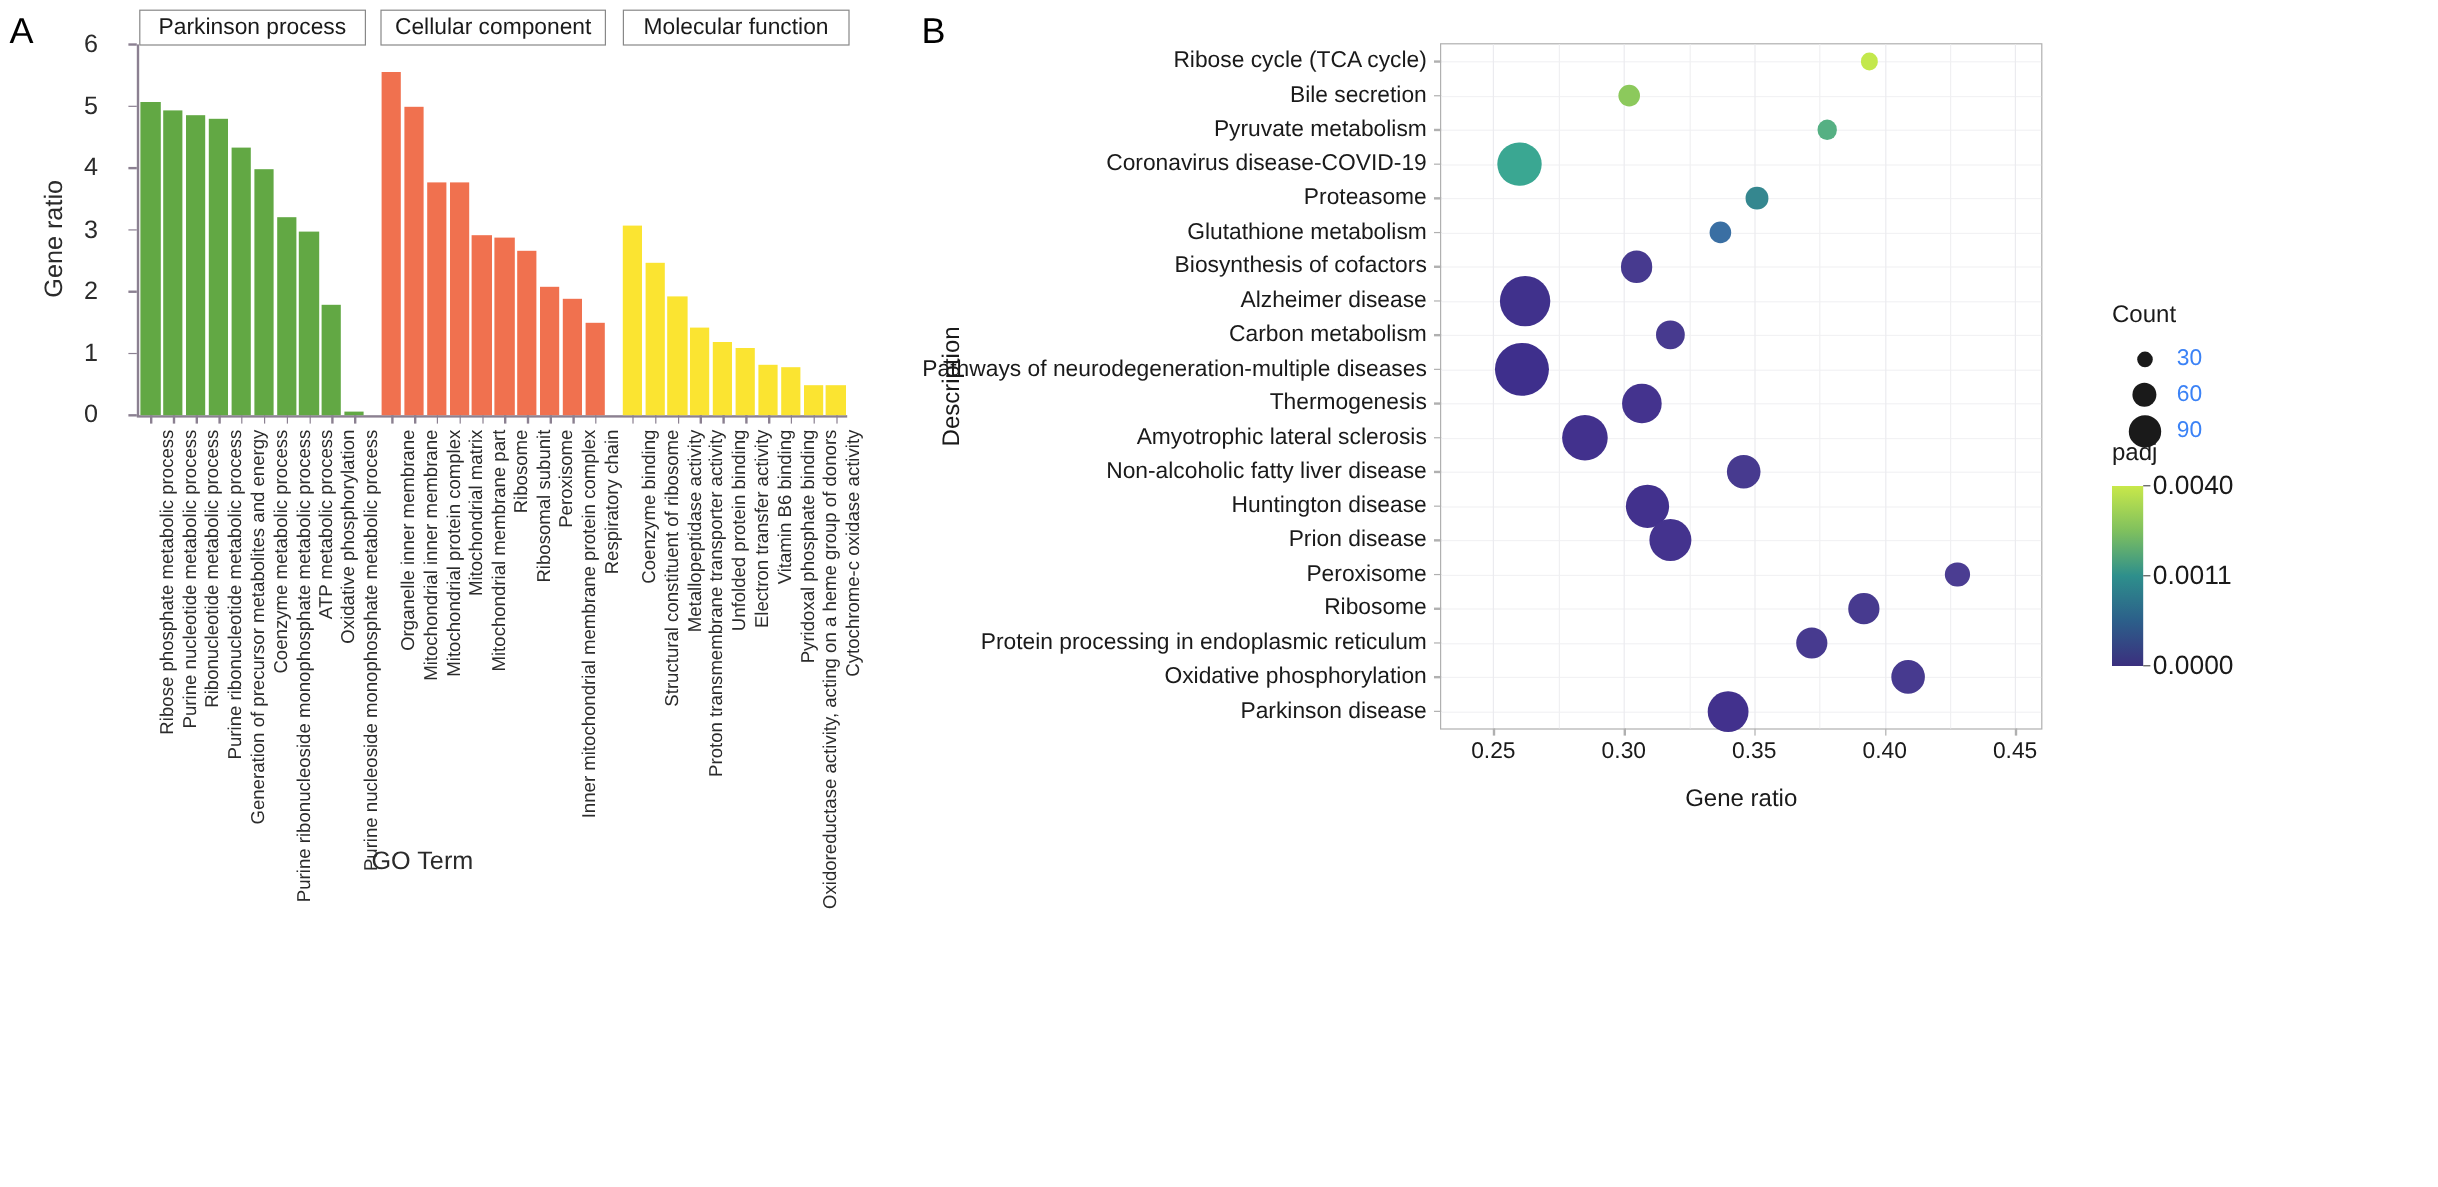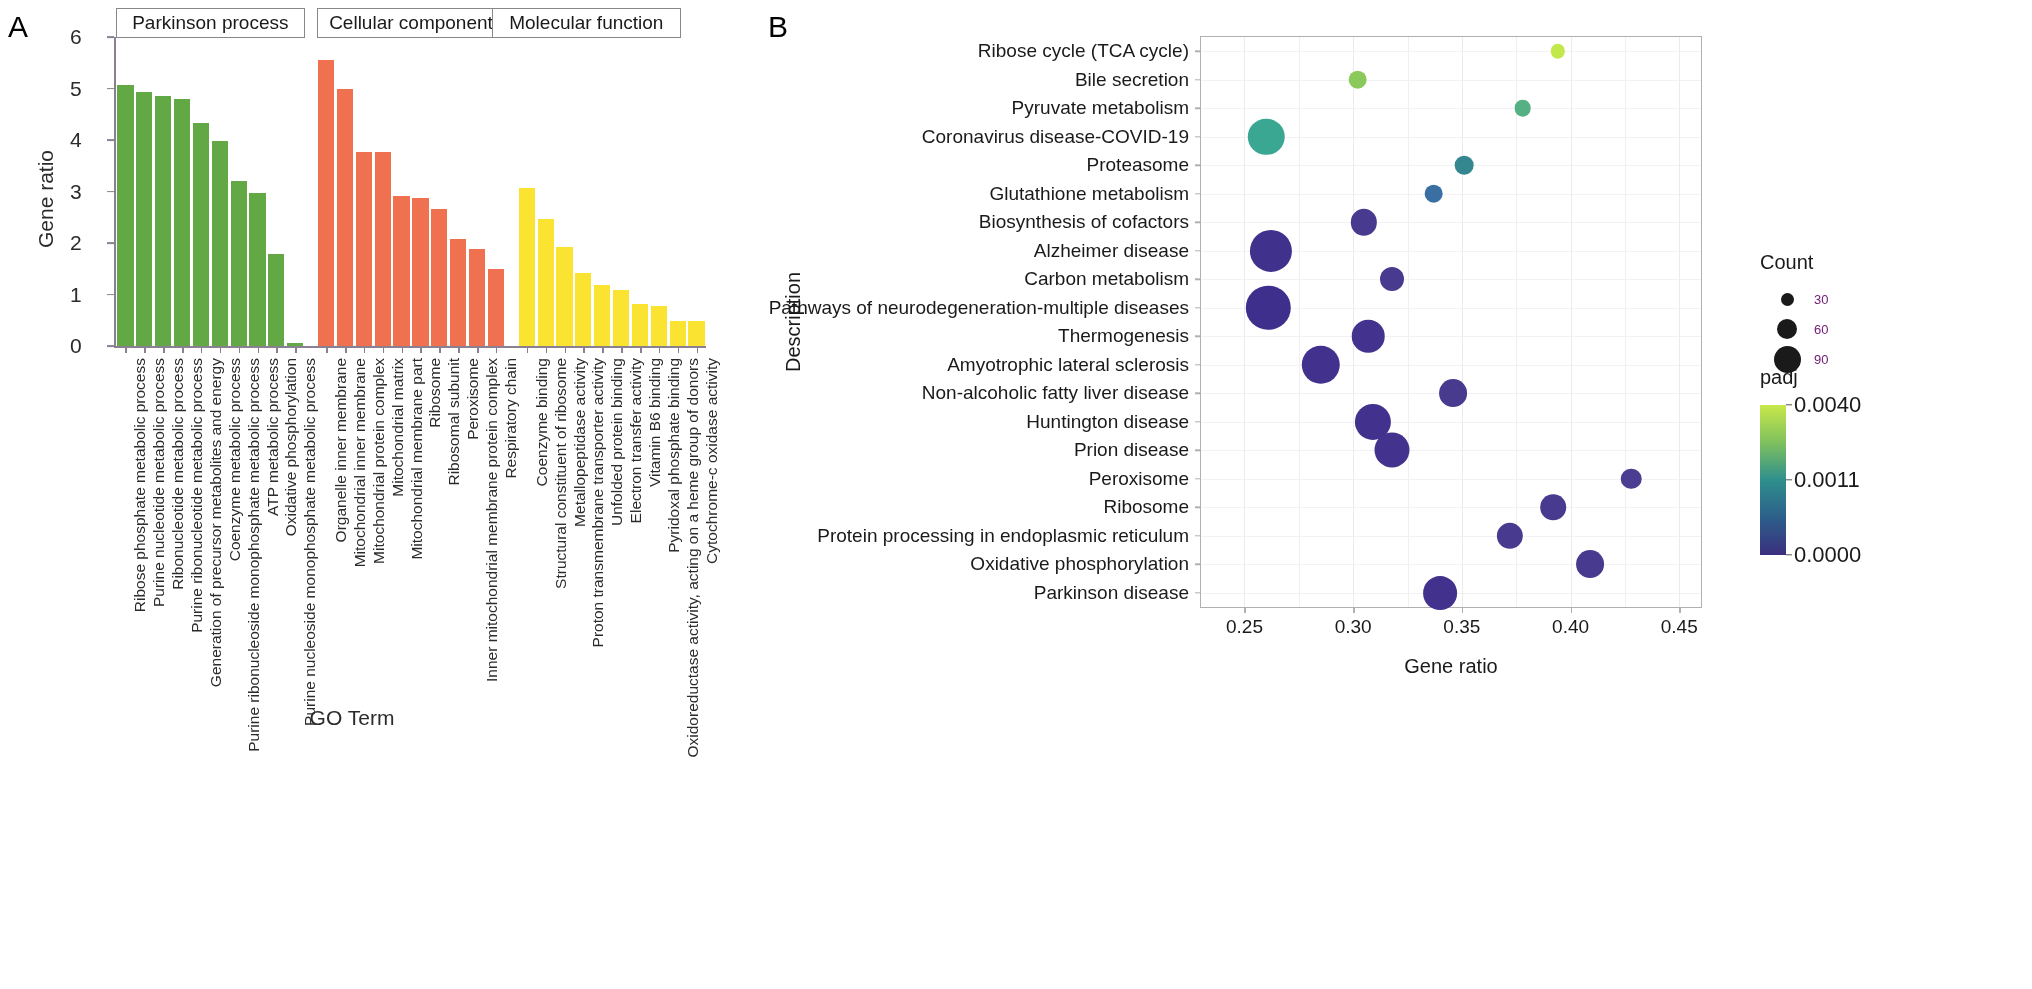--- a/index.html
+++ b/index.html
@@ -50,21 +50,21 @@
 
   .axis-title-x-b{position:absolute;left:691px;top:655px;font-size:20px;color:#1a1a1a;transform:translateX(-50%);}
   .axis-title-y-b{position:absolute;left:22px;top:322px;font-size:20px;color:#1a1a1a;
                   transform-origin:left top;transform:rotate(-90deg) translateX(-50%);white-space:nowrap;}
 
   .legend{position:absolute;left:1000px;margin-top:46px;}
   .legend-title{font-size:20px;color:#1a1a1a;margin-bottom:10px;}
   .legend-row{display:flex;align-items:center;height:30px;}
   .legend-dot-cell{width:54px;display:flex;align-items:center;justify-content:center;}
   .legend-dot{background:#1a1a1a;border-radius:50%;}
-  .legend-text{font-size:13px;color:#701a75;}
+  .legend-text{font-size:19px;color:#3b82f6;}
 
   .colorbar{position:absolute;width:26px;height:150px;
             background:linear-gradient(to top,#3b2f7e,#2c5f8a,#2e8f8c,#7fc05e,#c8e84a);}
   .cb-row{position:absolute;left:34px;transform:translateY(-50%);font-size:22px;color:#1a1a1a;white-space:nowrap;}
   .cb-tick{position:absolute;left:26px;width:6px;height:1.4px;background:#555;transform:translateY(-50%);}
 </style>
 </head>
 <body>
 
 <div id="panelA">
@@ -124,21 +124,21 @@
       <div class="ytick" style="position: absolute; left: 70px; top: 37px; right: auto; margin-right: 0px;">6</div>
       <div class="ytickmark" style="top: 37px; left: 107px;"></div>
     </div>
   <div id="a-strips">
       <div class="facet-strip" style="left: 116px; width: 188.667px;">
         <span>Parkinson process</span>
       </div>
       <div class="facet-strip" style="left: 316.667px; width: 188.667px;">
         <span>Cellular component</span>
       </div>
-      <div class="facet-strip" style="left: 492px; width: 188.667px;">
+      <div class="facet-strip" style="left: 519px; width: 188.667px;">
         <span>Molecular function</span>
       </div>
     </div>
   <div id="a-xlabels">
       <div class="xtick" style="left: 125.433px;"></div>
       <div class="xlab" style="left: 131.433px;">Ribose phosphate metabolic process</div>
       <div class="xtick" style="left: 144.3px;"></div>
       <div class="xlab" style="left: 150.3px;">Purine nucleotide metabolic process</div>
       <div class="xtick" style="left: 163.167px;"></div>
       <div class="xlab" style="left: 169.167px;">Ribonucleotide metabolic process</div>

